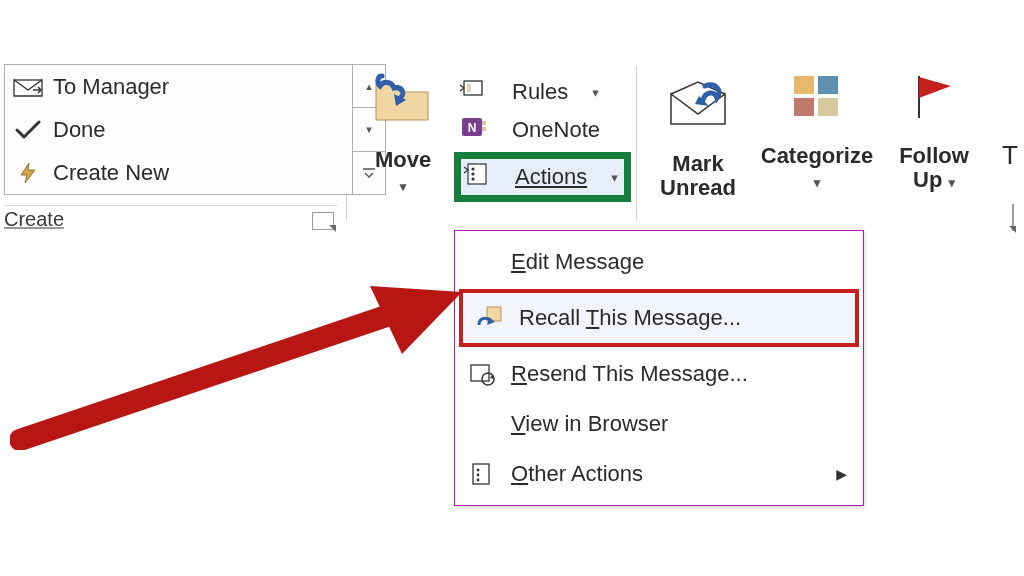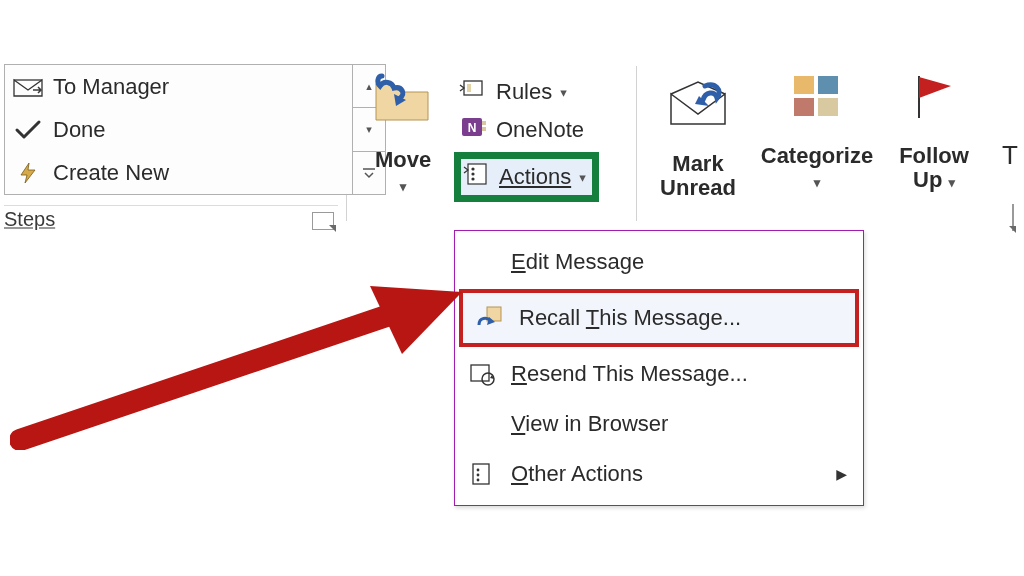--- a/index.html
+++ b/index.html
@@ -81,21 +81,21 @@
   }
   .big-btn .lbl { margin-top: 16px; line-height: 1.1; font-weight: bold; }
   .drop-caret { font-size: 13px; color: #555; }
   
   .small-stack {
     position: absolute;
     left: 454px; top: 76px;
     display: flex; flex-direction: column;
     gap: 6px;
   }
-  .small-btn { display: flex; align-items: center; gap: 8px; padding: 1px 4px; }
+  .small-btn { display: flex; align-items: center; gap: 24px; padding: 1px 4px; }
   .small-btn .lbl { }
   .small-btn.actions {
     border: 7px solid #15803d;
     background: #e6eef9;
     padding: 2px 6px 2px 2px;
   }
   
   .dropdown {
     position: absolute;
     left: 454px; top: 230px;
@@ -178,21 +178,21 @@
       <div class="spin-btn">▾</div>
       <div class="spin-btn">
         <svg width="14" height="12" viewBox="0 0 14 12">
             <line x1="1" y1="2" x2="13" y2="2" stroke="#555" stroke-width="1.5"></line>
             <path d="M3 6 L7 10 L11 6" fill="none" stroke="#555" stroke-width="1.5"></path>
           </svg>
       </div>
     </div>
   </div>
   <div class="group-label">
-    <span style="text-decoration: underline; text-decoration-color:#999;">Steps</span>
+    <span style="text-decoration: underline; text-decoration-color:#999;">Create</span>
     <span class="launcher-box"></span>
   </div>
 
   <div class="big-btn" style="left:358px; top:72px; width:90px">
     <span>
       <svg width="66" height="54" viewBox="0 0 66 54">
         <path d="M6 20 L6 48 L58 48 L58 20 L30 20 L24 12 L6 12 Z" fill="#efd6a3" stroke="#b69352" stroke-width="1"></path>
         <path d="M12 4 C 8 4 6 10 10 14 C 14 8 22 10 24 16 C 32 14 36 22 30 26" fill="none" stroke="#2f5fa8" stroke-width="5" stroke-linecap="round"></path>
         <path d="M24 22 L36 28 L26 34 Z" fill="#2f5fa8"></path>
       </svg>

